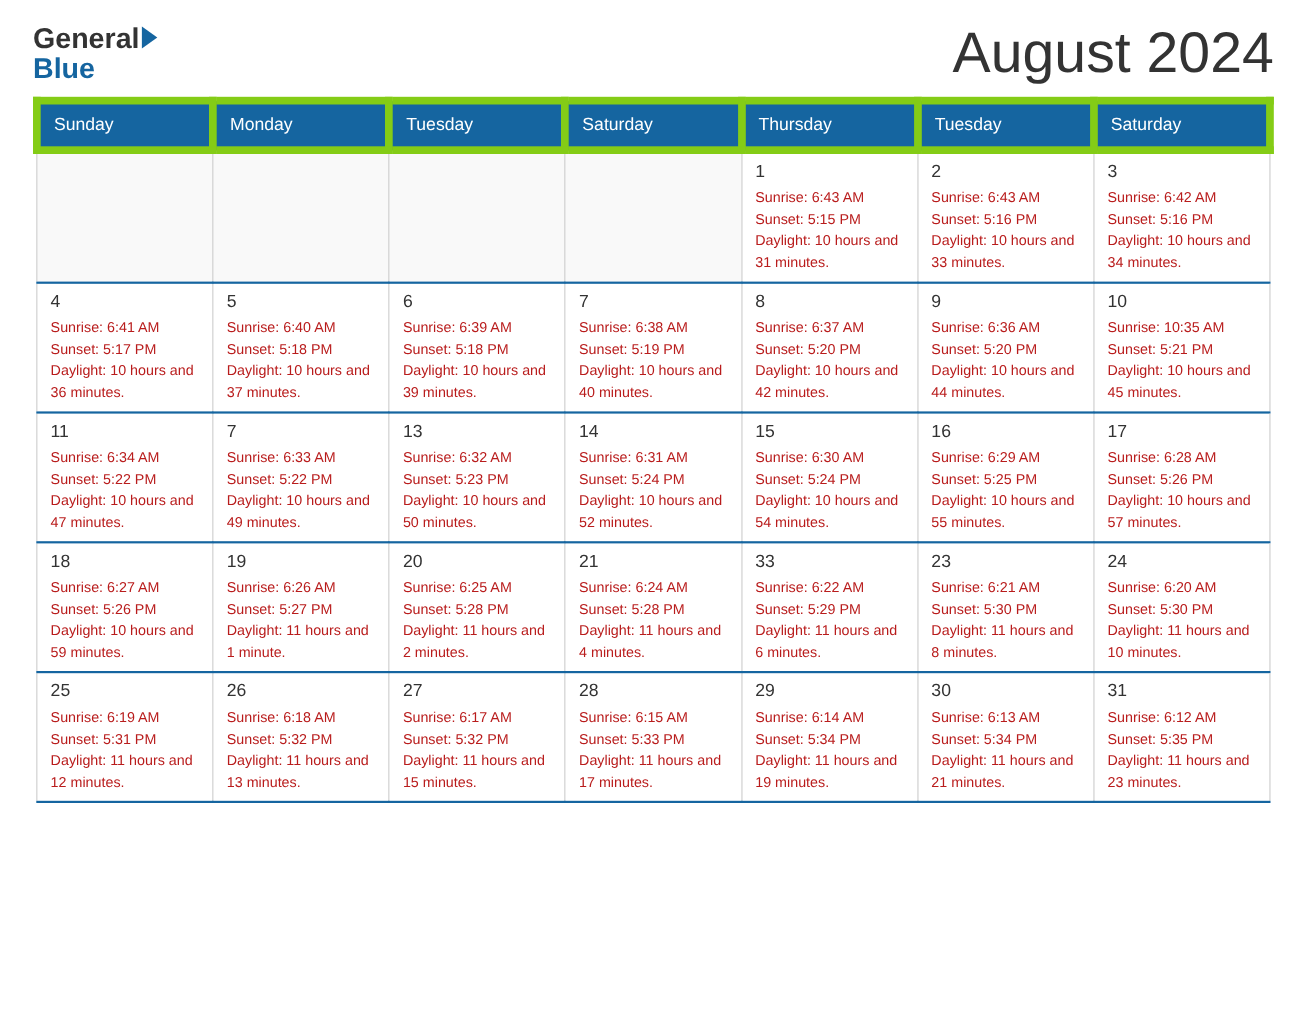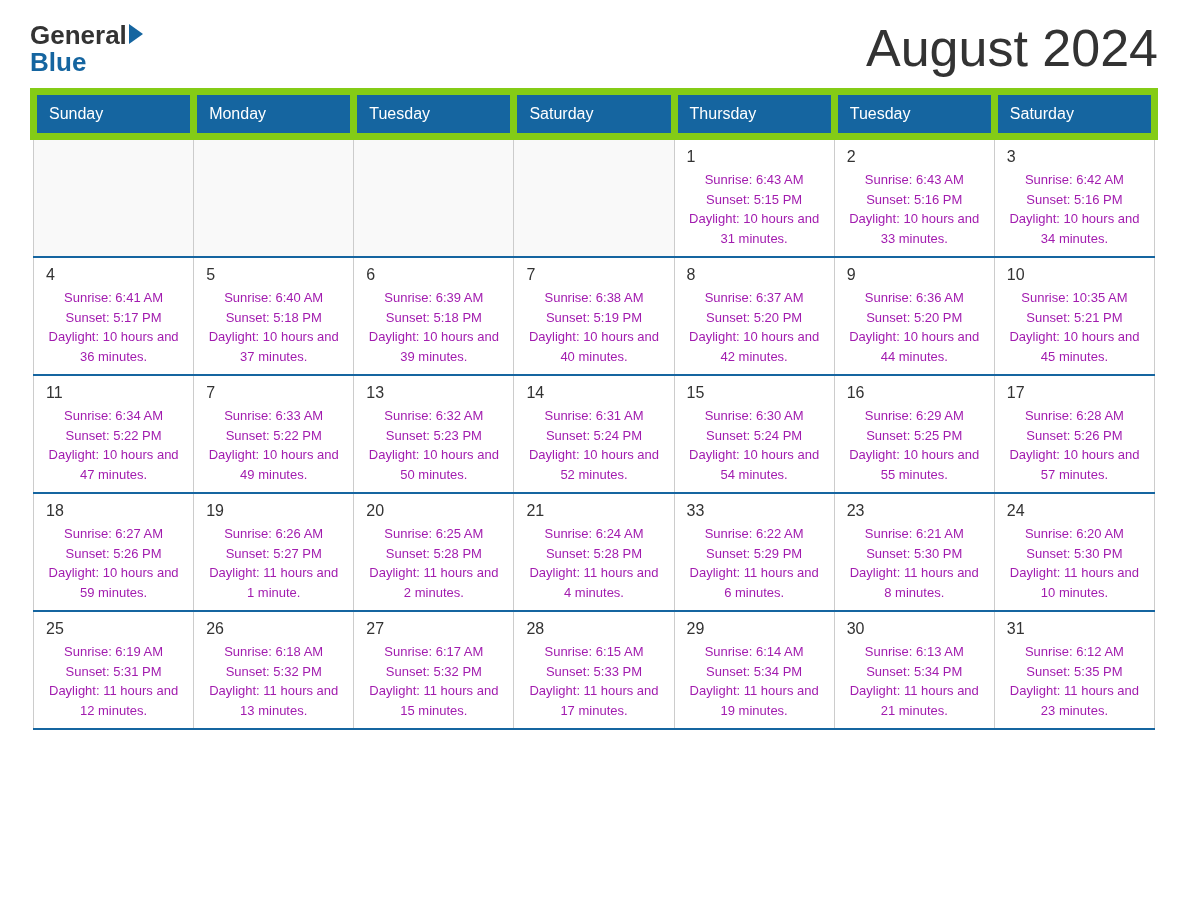--- a/index.html
+++ b/index.html
@@ -90,22 +90,21 @@
     }
     .day-number {
       font-size: 16px;
       font-weight: normal;
       margin-bottom: 4px;
       color: #333;
     }
     .day-info {
       font-size: 13px;
       line-height: 1.5;
-      color: #a21caf;
-      text-align: center;
+      color: #b91c1c;
     }
     .empty-cell {
       background: #f9f9f9;
     }
   </style>
 </head>
 <body>
 
 <div class="header">
   <div class="logo-area">

